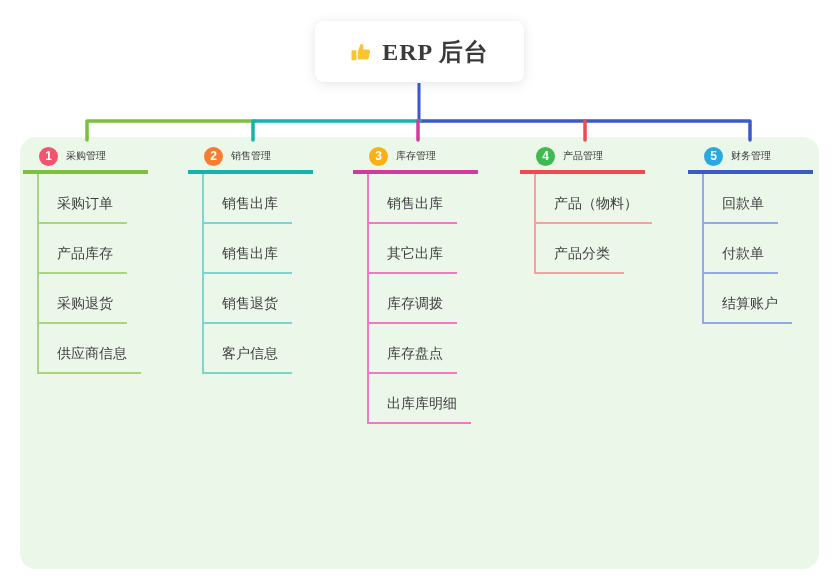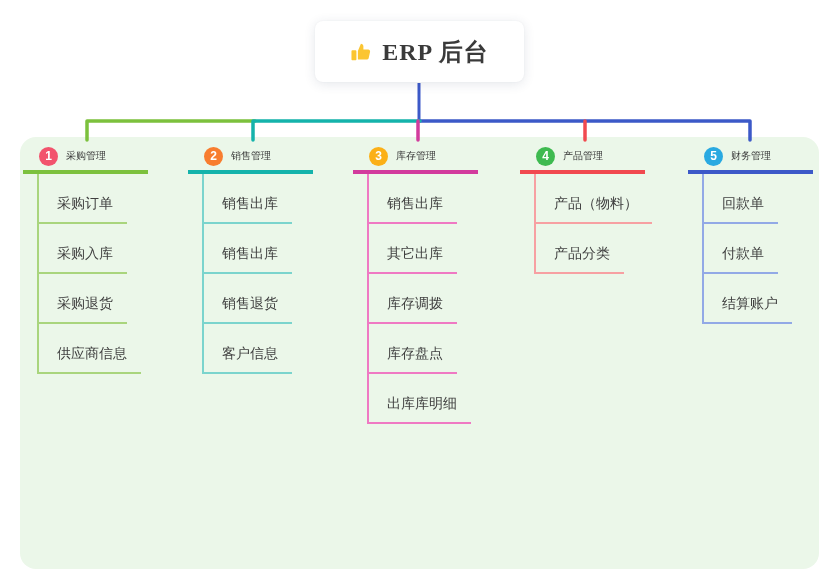--- a/index.html
+++ b/index.html
@@ -83,21 +83,21 @@
   <div class="branch" style="left: 23px; --main: #7cc13d; --light: #a9d57d; --badge: #f2536d;">
     <div class="branch-header">
       <span class="badge">1</span>
       <span class="branch-title">采购管理</span>
     </div>
     <div class="items">
       <div class="item">
           <span class="item-label">采购订单</span>
         </div>
       <div class="item">
-          <span class="item-label">采购入库</span>
+          <span class="item-label">产品库存</span>
         </div>
       <div class="item">
           <span class="item-label">采购退货</span>
         </div>
       <div class="item">
           <span class="item-label">供应商信息</span>
         </div>
     </div>
   </div>
 

